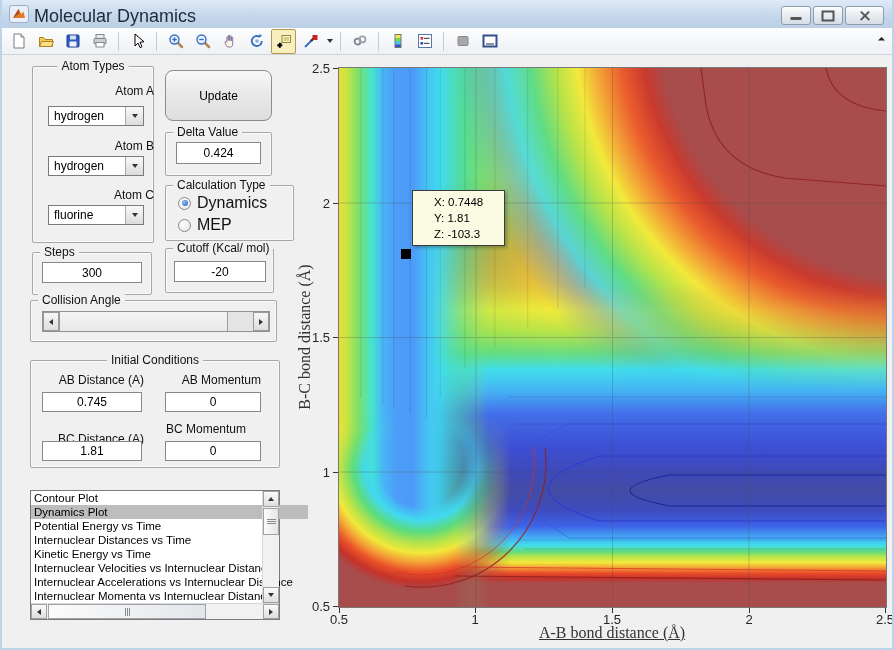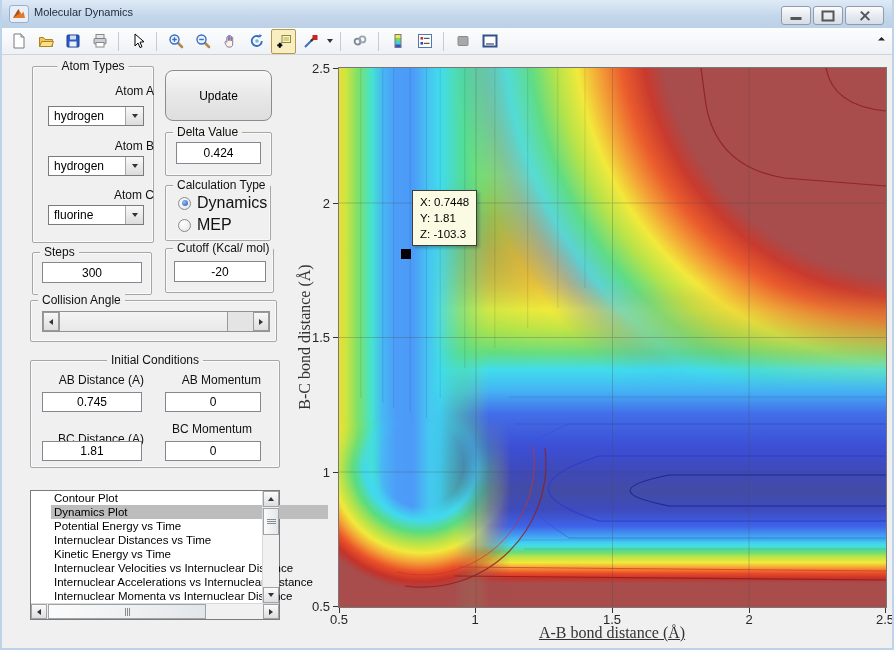--- a/index.html
+++ b/index.html
@@ -4,21 +4,21 @@
 <style>
   html,body{margin:0;padding:0;background:#d8d8d8;font-family:"Liberation Sans",sans-serif;}
   .app{position:relative;width:894px;height:650px;background:#f0f0f0;overflow:hidden;
        border-left:2px solid #bdd3ea;border-right:2px solid #bdd3ea;border-bottom:2px solid #bdd3ea;
        box-sizing:border-box;outline:1px solid #6d8cae;}
   
   .titlebar{position:absolute;left:-2px;top:0;width:894px;height:28px;
     background:linear-gradient(#dfeaf6,#c3d6ea 60%,#bcd0e6);border-bottom:1px solid #9db4cb;}
   .title-icon{position:absolute;left:9px;top:5px;width:18px;height:16px;background:#e9eff8;
     border:1px solid #9ab0cc;border-radius:3px;}
-  .title-text{position:absolute;left:34px;top:6px;font-size:11px;color:#1c2b3a;}
+  .title-text{position:absolute;left:34px;top:6px;font-size:18px;color:#1c2b3a;}
   .winbtn{position:absolute;top:6px;height:19px;border:1px solid #8e9cad;border-radius:3px;
     background:linear-gradient(#fdfdfd,#e9edf2 45%,#d6dde6);box-sizing:border-box;}
   .winbtn .bar{position:absolute;left:50%;transform:translateX(-50%);bottom:4px;width:11px;height:3px;background:#555;}
   .winbtn .box{position:absolute;left:50%;top:50%;transform:translate(-50%,-50%);width:9px;height:7px;border:2px solid #555;}
   .winbtn .x1,.winbtn .x2{position:absolute;left:50%;top:50%;width:12px;height:2.4px;background:#555;}
   .winbtn .x1{transform:translate(-50%,-50%) rotate(45deg);} .winbtn .x2{transform:translate(-50%,-50%) rotate(-45deg);}
   
   .toolbar{position:absolute;left:-2px;top:28px;width:894px;height:27px;
     background:linear-gradient(#fcfdfe,#eef1f5);border-bottom:1px solid #cfd4da;
     display:flex;align-items:center;padding-left:5px;box-sizing:border-box;}
@@ -58,21 +58,21 @@
     display:flex;align-items:center;justify-content:center;box-sizing:border-box;flex:none;}
   .sl-thumb{width:169px;background:linear-gradient(#f4f4f4,#e8e8e8);border:1px solid #9a9a9a;
     border-top:none;border-bottom:none;box-sizing:border-box;flex:none;}
   .sl-trough{flex:1;}
   .tri-l{width:0;height:0;border-top:3.5px solid transparent;border-bottom:3.5px solid transparent;border-right:4px solid #333;}
   .tri-r{width:0;height:0;border-top:3.5px solid transparent;border-bottom:3.5px solid transparent;border-left:4px solid #333;}
   .tri-u{width:0;height:0;border-left:3.5px solid transparent;border-right:3.5px solid transparent;border-bottom:4px solid #333;}
   
   .listbox{position:absolute;left:28px;top:490px;width:250px;height:130px;background:#fff;
     border:1px solid #7b7b7b;box-sizing:border-box;}
-  .lb-items{position:absolute;left:0;top:0;width:277px;height:112px;overflow:hidden;margin-left:20px;}
+  .lb-items{position:absolute;left:0;top:0;width:277px;height:112px;overflow:hidden;}
   .lb-item{height:14px;line-height:14px;font-size:11.5px;padding-left:3px;white-space:nowrap;color:#000;}
   .lb-item.sel{background:#bdbdbd;}
   .vscroll{position:absolute;right:0;top:0;width:17px;height:112px;background:#f1f1f1;border-left:1px solid #d9d9d9;box-sizing:border-box;}
   .hscroll{position:absolute;left:0;bottom:0;width:248px;height:16px;background:#f1f1f1;border-top:1px solid #d9d9d9;box-sizing:border-box;}
   .sc-btn{position:absolute;background:linear-gradient(#fbfbfb,#dedede);border:1px solid #9da3a9;
     display:flex;align-items:center;justify-content:center;box-sizing:border-box;}
   .sc-thumb{position:absolute;background:linear-gradient(90deg,#fbfbfb,#e3e6e9);border:1px solid #9da3a9;box-sizing:border-box;
     display:flex;align-items:center;justify-content:center;}
   .grip-h{width:9px;height:1px;background:#8a8a8a;box-shadow:0 2px 0 #8a8a8a,0 -2px 0 #8a8a8a;}
   .grip-v{width:1px;height:8px;background:#8a8a8a;box-shadow:2px 0 0 #8a8a8a,-2px 0 0 #8a8a8a;}
@@ -80,21 +80,21 @@
   .plot{position:absolute;left:336px;top:67px;width:549px;height:541px;border:1px solid #777;box-sizing:border-box;background:#fff;}
   .tickx{position:absolute;width:1px;height:5px;background:#333;top:608px;}
   .ticky{position:absolute;width:5px;height:1px;background:#333;left:331px;}
   .tlx{position:absolute;top:612px;width:40px;text-align:center;font-size:13px;color:#262626;}
   .tly{position:absolute;left:298px;width:30px;text-align:right;font-size:13px;color:#262626;}
   .xlabel{position:absolute;left:460px;top:624px;width:300px;text-align:center;
     font-family:"Liberation Serif",serif;font-size:16px;color:#333;text-decoration:underline;}
   .ylabel{position:absolute;left:153px;top:328px;width:300px;height:18px;text-align:center;
     transform:rotate(-90deg);font-family:"Liberation Serif",serif;font-size:16px;color:#333;}
   .datatip{position:absolute;left:410px;top:190px;background:#fbfbe3;border:1px solid #3c3c3c;
-    padding:3px 7px;font-size:11.5px;line-height:16px;color:#000;box-shadow:2px 2px 3px rgba(0,0,0,.25);}
+    padding:3px 21px;font-size:11.5px;line-height:16px;color:#000;box-shadow:2px 2px 3px rgba(0,0,0,.25);}
   .marker{position:absolute;left:399px;top:249px;width:10px;height:10px;background:#000;}
 </style>
 </head>
 <body>
 
 <div class="app">
 
   <div class="titlebar">
     <div class="title-icon">
       <svg width="18" height="16" viewBox="0 0 18 16">
@@ -262,21 +262,21 @@
       </span>
   </div>
 
   <div class="button" style="left:163px;top:70px;width:107px;height:51px;">Update</div>
 
   <div class="group" style="left:163px;top:132px;width:107px;height:44px;">
     <span class="group-label gl-left">Delta Value</span>
   </div>
   <div class="edit" style="left:174px;top:142px;width:85px;height:22px;">0.424</div>
 
-  <div class="group" style="left:163px;top:185px;width:106px;height:56px;">
+  <div class="group" style="left:163px;top:185px;width:129px;height:56px;">
     <span class="group-label gl-left">Calculation Type</span>
   </div>
   <div class="radio-row" style="left:176px;top:194px;">
     <span class="radio sel"></span>
     <span class="radio-label">Dynamics</span>
   </div>
   <div class="radio-row" style="left:176px;top:216px;">
     <span class="radio"></span>
     <span class="radio-label">MEP</span>
   </div>
@@ -306,21 +306,21 @@
   </div>
 
   <div class="group" style="left:28px;top:360px;width:250px;height:108px;">
     <span class="group-label gl-center">Initial Conditions</span>
   </div>
   <div class="ctl-label" style="left:38px;top:373px;width:104px;">AB Distance (A)</div>
   <div class="ctl-label" style="left:163px;top:373px;width:96px;">AB Momentum</div>
   <div class="edit" style="left:40px;top:392px;width:100px;height:20px;">0.745</div>
   <div class="edit" style="left:163px;top:392px;width:96px;height:20px;">0</div>
   <div class="ctl-label" style="left:38px;top:432px;width:104px;">BC Distance (A)</div>
-  <div class="ctl-label" style="left:154px;top:422px;width:96px;">BC Momentum</div>
+  <div class="ctl-label" style="left:148px;top:422px;width:96px;">BC Momentum</div>
   <div class="edit" style="left:40px;top:441px;width:100px;height:20px;">1.81</div>
   <div class="edit" style="left:163px;top:441px;width:96px;height:20px;">0</div>
 
   <div class="listbox">
     <div class="lb-items">
       <div class="lb-item">Contour Plot</div>
       <div class="lb-item sel">Dynamics Plot</div>
       <div class="lb-item">Potential Energy vs Time</div>
       <div class="lb-item">Internuclear Distances vs Time</div>
       <div class="lb-item">Kinetic Energy vs Time</div>

